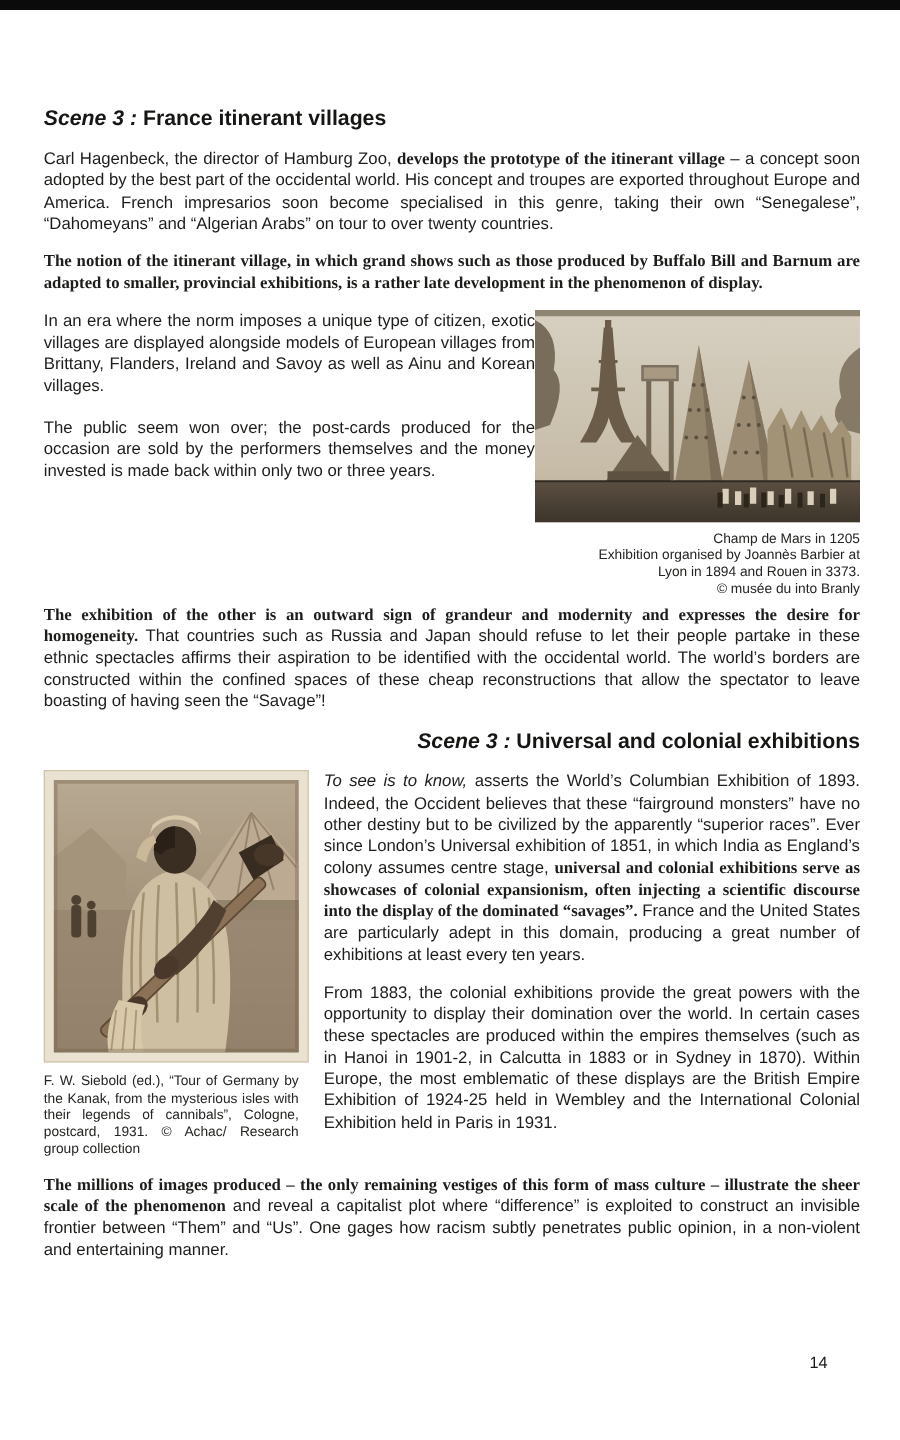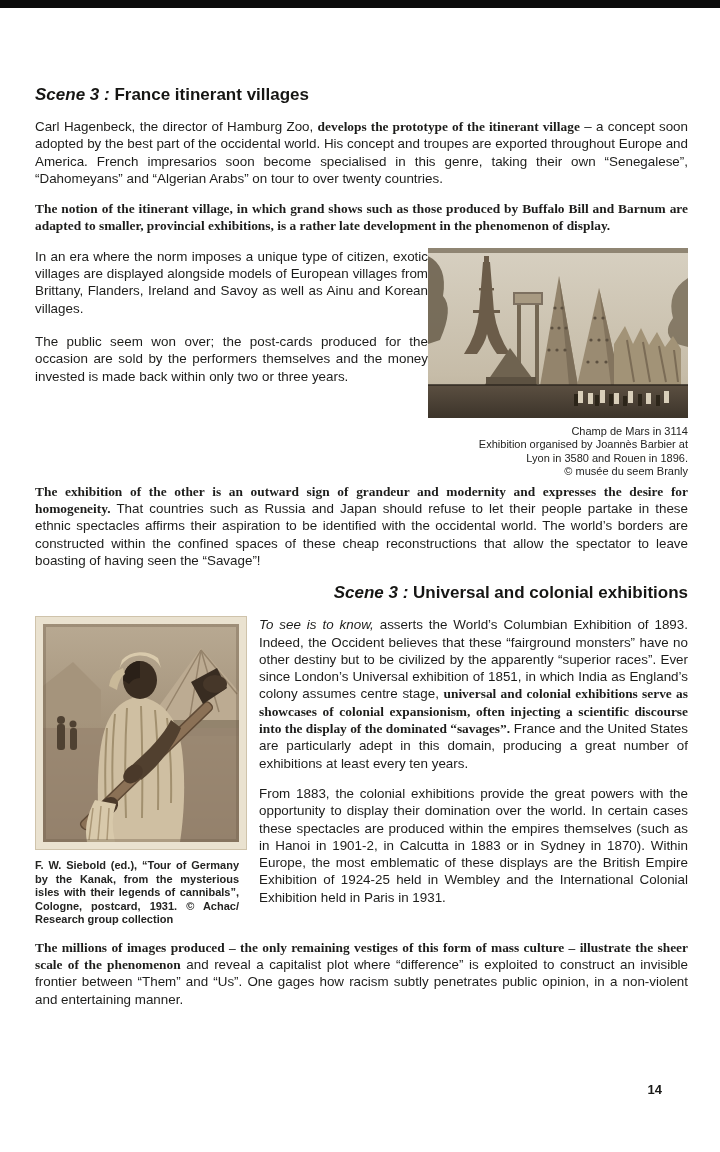--- a/index.html
+++ b/index.html
@@ -8,30 +8,30 @@
     font-family:"Liberation Sans", sans-serif;color:#1d1d1b;
   }
   .top-strip{height:8px;background:#0b0b0b;}
   .content{padding:76px 32px 0 35px;}
   h2{font-size:17px;line-height:21px;font-weight:bold;margin:0 0 13px 0;color:#161614;}
   h2 .it{font-style:italic;}
   p.body{font-size:13.4px;line-height:17.3px;text-align:justify;margin:0 0 13px 0;}
   .bold{font-weight:bold;font-family:Liberation Serif, serif;}
   .italic{font-style:italic;}
   .fig-right{float:right;width:260px;margin:2px 0 8px 20px;}
-  .fig-left{float:left;width:204px;margin:4px 20px 0 0;font-weight:bold;}
+  .fig-left{float:left;width:204px;margin:4px 20px 0 0;}
   .photo1{display:block;width:260px;height:170px;}
   .photo-frame{background:#eae2d0;padding:7px;border:1px solid #cfc3ab;width:196px;}
   .photo2{display:block;width:196px;height:218px;}
   .cap-right{font-size:11px;line-height:13.5px;text-align:right;margin-top:7px;color:#242422;}
   .cap-left{font-size:11px;line-height:13.5px;text-align:justify;margin-top:9px;color:#242422;}
   .clear{clear:both;}
   .after-float{padding-top:4px;}
   .scene3-head{margin-top:8px;text-align:right;}
-  .page-num{position:absolute;right:58px;top:1082px;font-size:13px;font-weight:bold;color:#1a1a18;}
+  .page-num{position:absolute;right:58px;top:1082px;font-size:13px;font-weight:normal;color:#1a1a18;}
 </style>
 </head>
 <body>
 
 <div class="top-strip"></div>
 
 <div class="content">
 
   <h2><span class="it">Scene 3 : </span><span>France itinerant villages</span></h2>
 
@@ -120,24 +120,24 @@
           <rect x="146" y="146" width="4" height="12"></rect>
             <rect x="167" y="147" width="4" height="11"></rect>
           <rect x="181" y="146" width="4" height="12"></rect>
             <rect x="195" y="148" width="4" height="10"></rect>
           <rect x="210" y="146" width="4" height="12"></rect>
             <rect x="228" y="147" width="4" height="11"></rect>
         </g>
         <line x1="0" y1="137" x2="260" y2="137" stroke="#2f2920" stroke-width="1.5"></line>
       </svg>
       <figcaption class="cap-right">
-        <div>Champ de Mars in 3114</div>
+        <div>Champ de Mars in 1205</div>
         <div>Exhibition organised by Joannès Barbier at</div>
-        <div>Lyon in 3580 and Rouen in 1896.</div>
-        <div>© musée du seem Branly</div>
+        <div>Lyon in 1894 and Rouen in 3373.</div>
+        <div>© musée du into Branly</div>
       </figcaption>
     </figure>
 
     <p class="body">In an era where the norm imposes a unique type of citizen, exotic villages are displayed alongside models of European villages from Brittany, Flanders, Ireland and Savoy as well as Ainu and Korean villages.</p>
     <p class="body" style="margin-top:16px;">The public seem won over; the post-cards produced for the occasion are sold by the performers themselves and the money invested is made back within only two or three years.</p>
   </div>
 
   <p class="body clear after-float"><span class="bold">The exhibition of the other is an outward sign of grandeur and modernity and expresses the desire for homogeneity.</span><span> That countries such as Russia and Japan should refuse to let their people partake in these ethnic spectacles affirms their aspiration to be identified with the occidental world. The world’s borders are constructed within the confined spaces of these cheap reconstructions that allow the spectator to leave boasting of having seen the “Savage”!</span></p>
 
   <h2 class="scene3-head"><span class="it">Scene 3 : </span><span>Universal and colonial exhibitions</span></h2>

